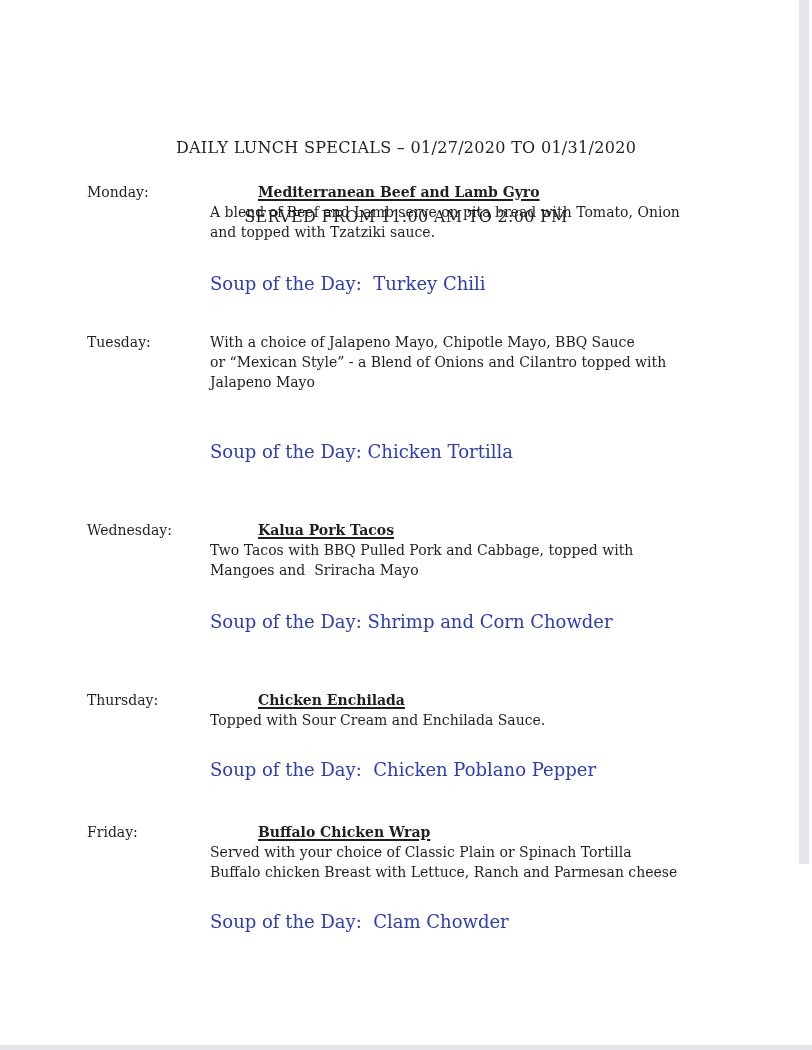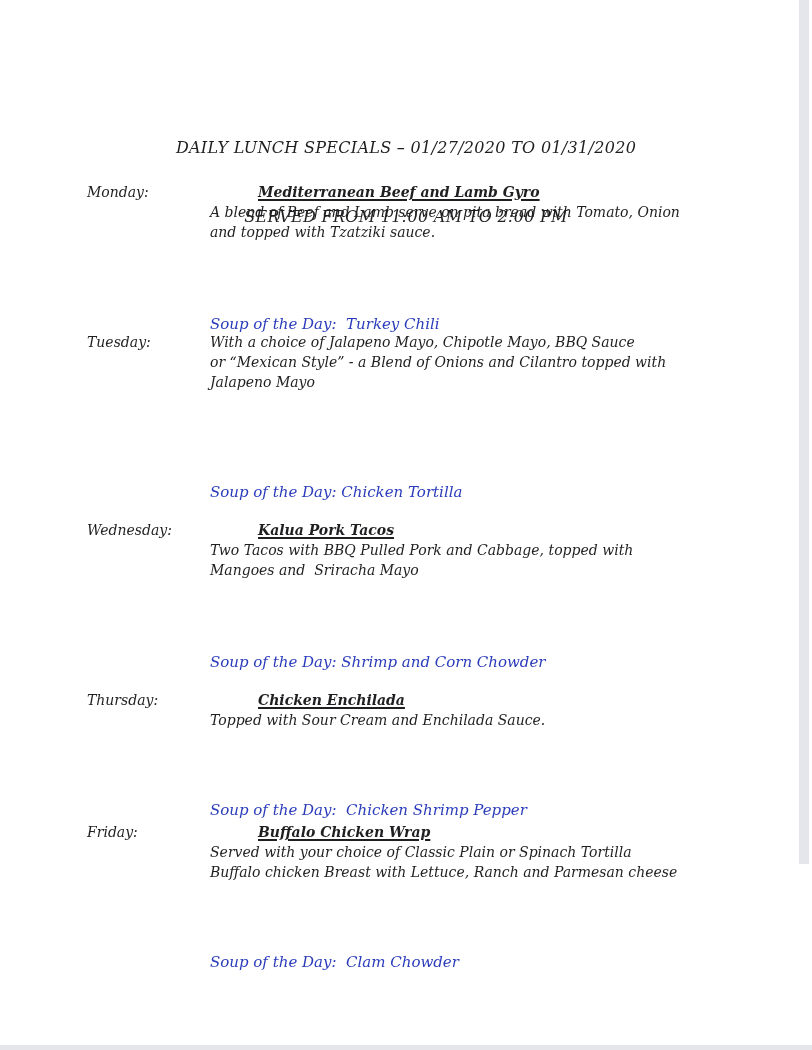--- a/index.html
+++ b/index.html
@@ -3,21 +3,21 @@
 <meta charset="utf-8">
 <style>
   html, body { margin: 0; padding: 0; }
   body {
     width: 812px; height: 1050px;
     background: #ffffff;
     font-family: "DejaVu Serif", serif;
     color: var(--body-text, #1f1f21);
     overflow: hidden;
   }
-  .page { position: relative; width: 812px; height: 864px; background: #ffffff; font-style: italic; }
+  .page { position: relative; width: 812px; height: 864px; background: #ffffff; }
 
   .edge-right  { position: absolute; left: 799px; top: 0; width: 10px; height: 100%; background: var(--page-edge, #e4e6ec); }
   .edge-bottom { position: absolute; left: 0; top: 1045px; width: 100%; height: 5px; background: var(--page-edge, #e4e6ec); }
 
   .title-block {
     position: absolute; top: 90px; left: 0; width: 100%;
     text-align: center; font-size: 16px; line-height: 23px;
     letter-spacing: 0.3px; white-space: pre;
   }
 
@@ -29,24 +29,23 @@
     text-decoration: underline;
     text-decoration-thickness: 1.5px;
     text-underline-offset: 2px;
     white-space: pre;
     margin-left: 48px;
   }
   .line { white-space: pre; }
 
   .soup {
     position: absolute; left: 210px;
-    font-size: 15px; line-height: 22px;
+    font-size: 18px; line-height: 22px;
     color: var(--soup-text, #2b3cbb);
     white-space: pre;
-    margin-top: 40px;
   }
 </style>
 </head>
 <body>
 
 <div class="page">
 
   <div class="title-block">
     <div>DAILY LUNCH SPECIALS – 01/27/2020 TO 01/31/2020</div>
     <div>SERVED FROM 11:00 AM TO 2:00 PM</div>
@@ -82,21 +81,21 @@
   </div>
   <div class="soup" style="top:611px">Soup of the Day: Shrimp and Corn Chowder</div>
 
   <div class="section" style="top:690px">
     <div class="day">Thursday:</div>
     <div class="content">
       <div class="dish">Chicken Enchilada</div>
       <div class="line">Topped with Sour Cream and Enchilada Sauce.</div>
     </div>
   </div>
-  <div class="soup" style="top:759px">Soup of the Day:  Chicken Shrimp Pepper</div>
+  <div class="soup" style="top:759px">Soup of the Day:  Chicken Poblano Pepper</div>
 
   <div class="section" style="top:822px">
     <div class="day">Friday:</div>
     <div class="content">
       <div class="dish">Buffalo Chicken Wrap</div>
       <div class="line">Served with your choice of Classic Plain or Spinach Tortilla</div>
       <div class="line">Buffalo chicken Breast with Lettuce, Ranch and Parmesan cheese</div>
     </div>
   </div>
   <div class="soup" style="top:911px">Soup of the Day:  Clam Chowder</div>

